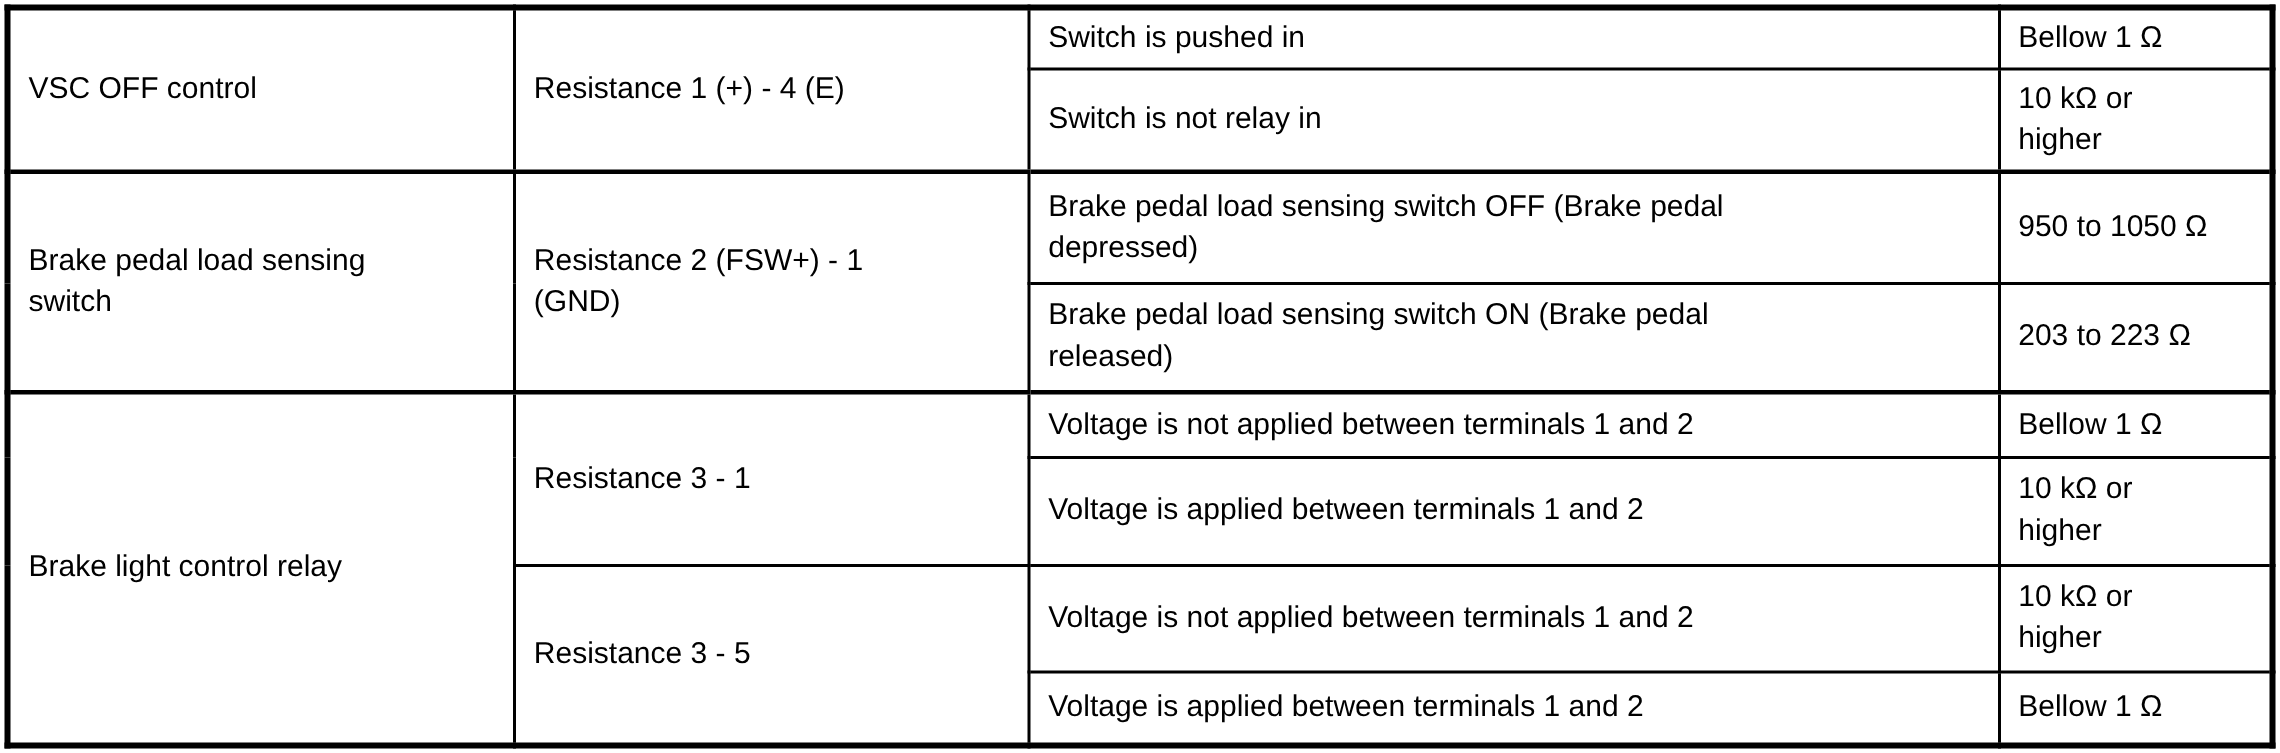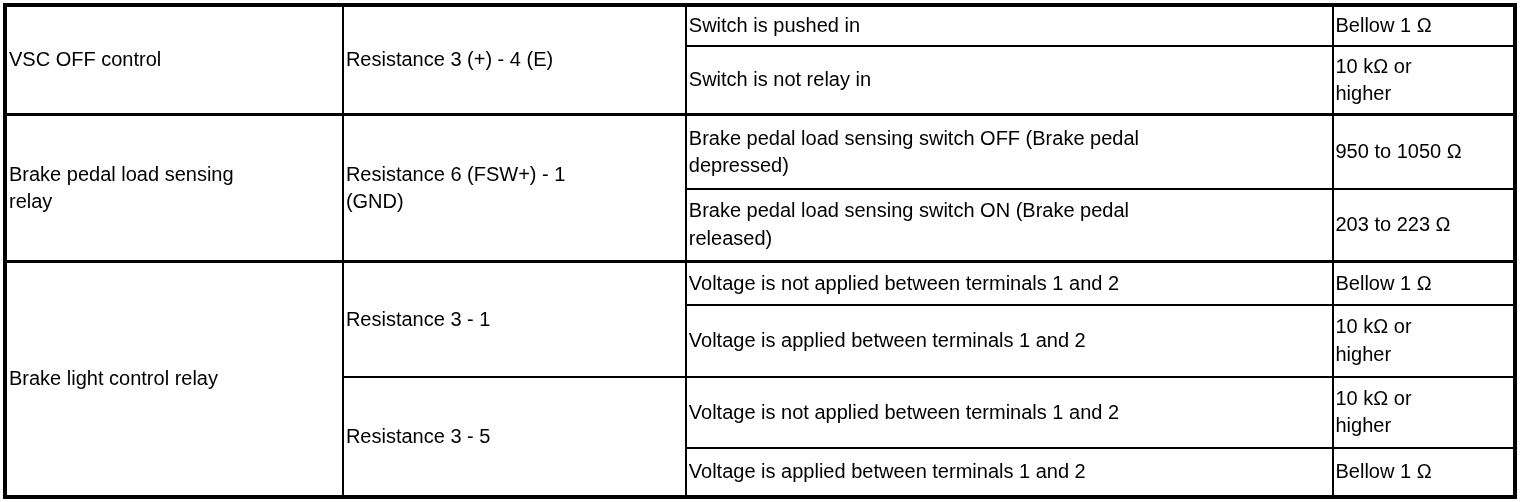--- a/index.html
+++ b/index.html
@@ -18,21 +18,21 @@
     margin: 3px;
     border: 4px solid #000000;
     font-family: "Liberation Sans", "DejaVu Sans", sans-serif;
     font-size: 20px;
     color: #000000;
     background: #ffffff;
   }
   table.spec-table td {
     border: 2px solid #000000;
     vertical-align: middle;
-    padding: 3px 4px 3px 2px;
+    padding: 3px 4px 3px 12px;
     white-space: pre-line;
     line-height: 1.38;
     overflow: hidden;
   }
   
   tr.group-start td {
     border-top-width: 3px;
   }
   
   td.test-divider {
@@ -46,34 +46,34 @@
   <colgroup>
     <col style="width:337px">
     <col style="width:342px">
     <col style="width:645px">
     <col style="width:182px">
   </colgroup>
   <tbody>
 
     <tr style="height:41px">
       <td rowspan="2">VSC OFF control</td>
-      <td rowspan="2">Resistance 3 (+) - 4 (E)</td>
+      <td rowspan="2">Resistance 1 (+) - 4 (E)</td>
       <td>Switch is pushed in</td>
       <td>Bellow 1 Ω</td>
     </tr>
     <tr style="height:68px">
       <td>Switch is not relay in</td>
       <td>10 kΩ or
 higher</td>
     </tr>
 
     <tr class="group-start" style="height:74px">
       <td rowspan="2">Brake pedal load sensing
-relay</td>
-      <td rowspan="2">Resistance 6 (FSW+) - 1
+switch</td>
+      <td rowspan="2">Resistance 2 (FSW+) - 1
 (GND)</td>
       <td>Brake pedal load sensing switch OFF (Brake pedal
 depressed)</td>
       <td>950 to 1050 Ω</td>
     </tr>
     <tr style="height:72px">
       <td>Brake pedal load sensing switch ON (Brake pedal
 released)</td>
       <td>203 to 223 Ω</td>
     </tr>

